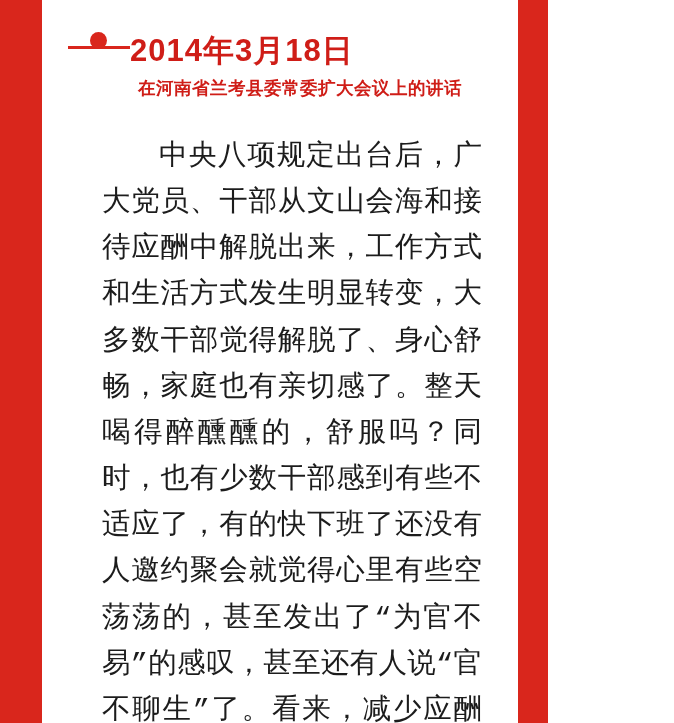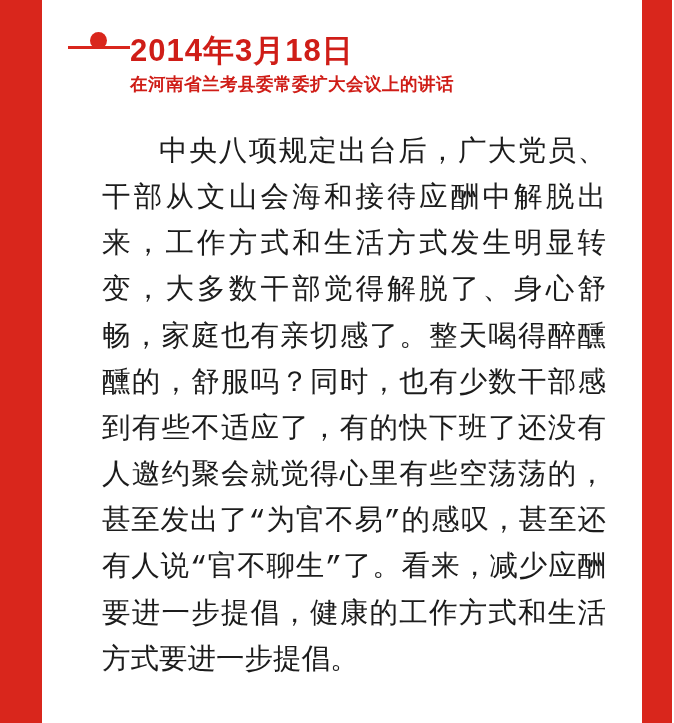--- a/index.html
+++ b/index.html
@@ -5,21 +5,21 @@
   html, body {
     margin: 0;
     padding: 0;
     background: #ffffff;
   }
   body {
     font-family: "Liberation Sans", sans-serif;
   }
   .page {
     position: relative;
-    width: 672px;
+    width: 548px;
     height: 723px;
     background: #ffffff;
     overflow: hidden;
   }
   
   .left-bar {
     position: absolute;
     left: 0;
     top: 0;
     width: 42px;
@@ -85,21 +85,21 @@
     line-height: 1.2;
     margin: 14px 0 4px 0;
     font-family: "Liberation Sans", sans-serif;
   }
   .doc-subtitle {
     color: #cf1d17;
     font-size: 17.5px;
     font-weight: bold;
     letter-spacing: 0.5px;
     line-height: 1.3;
-    margin: 0;
+    margin: 8px;
   }
   .body-text {
     margin: 34px 36px 0 34px;
     color: #1c1c1c;
     font-size: 28.5px;
     line-height: 1.62;
     text-align: justify;
     text-justify: inter-ideograph;
     font-family: Liberation Mono, monospace;
     letter-spacing: 0px;

